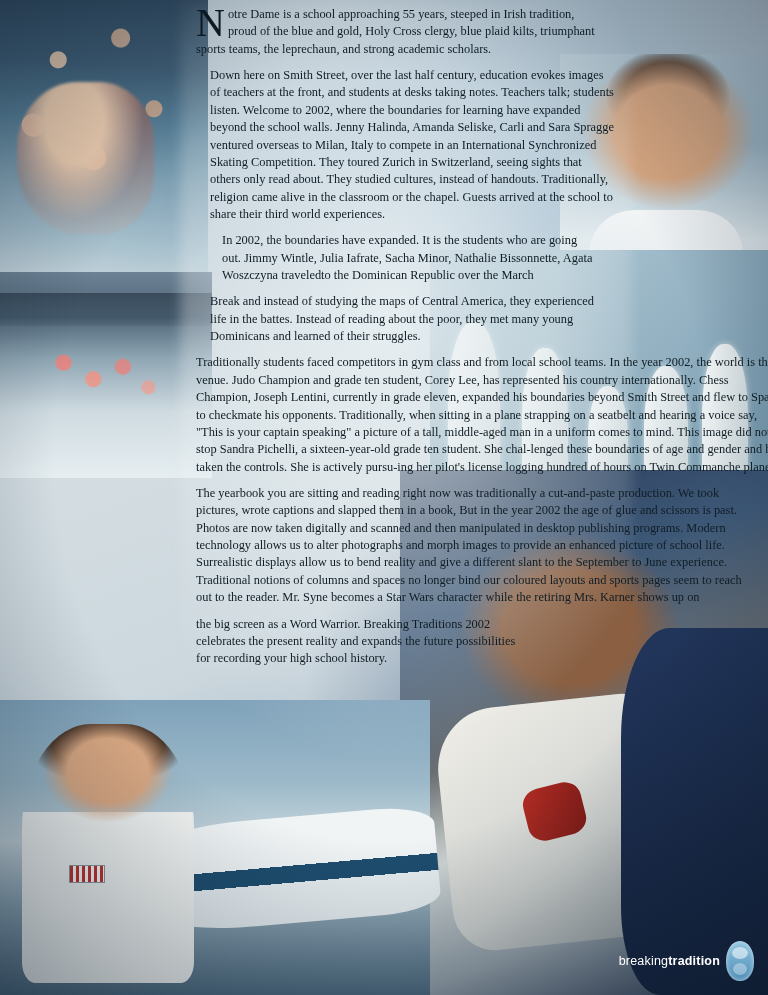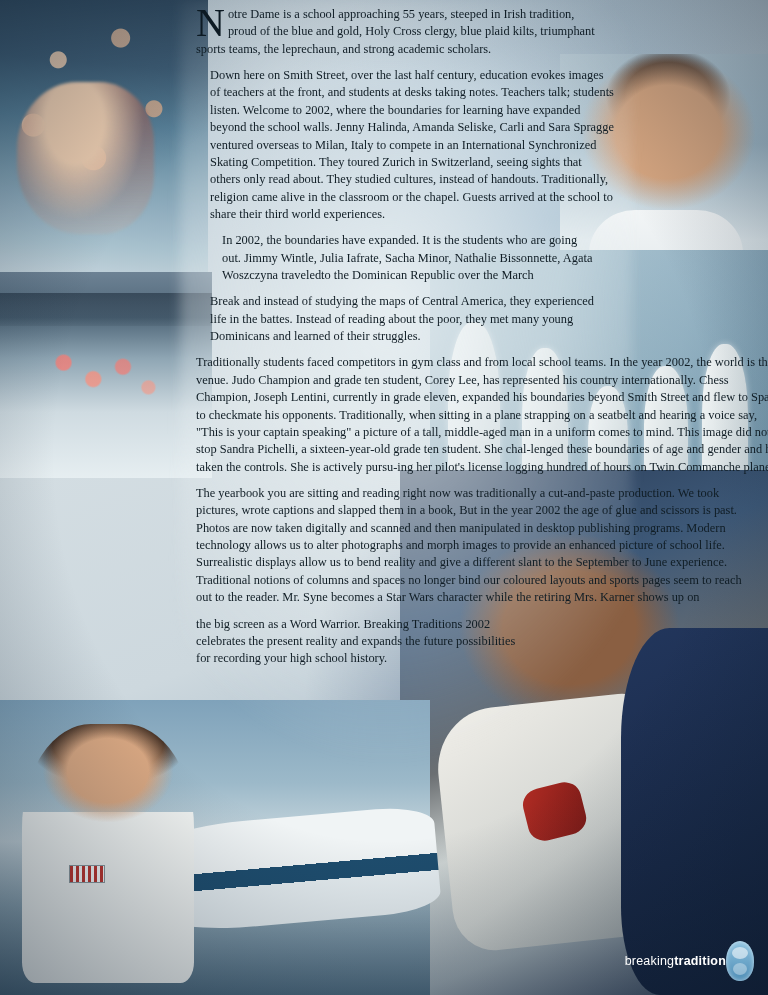--- a/index.html
+++ b/index.html
@@ -184,21 +184,21 @@
   .narrow-1 { width: 404px; }
   .narrow-2 { width: 372px; margin-left: 14px; }
   .narrow-3 { width: 396px; }
   .wide-left { margin-left: -162px; width: 590px; }
   .wide-left-2 { margin-left: -162px; width: 560px; }
   .tail-center { margin-left: 58px; width: 334px; text-align: left; }
 
   
   .logo {
     position: absolute; right: 14px; bottom: 14px;
-    display: flex; align-items: center;  margin-left: 42px;
+    display: flex; align-items: center; gap: 6px; margin-left: 42px;
   }
   .logo-text {
     font-family: "Liberation Sans", sans-serif;
     font-size: 12.5px;
     color: #ffffff;
     letter-spacing: 0.2px;
   }
   .logo-text b { font-weight: 700; }
   .logo-mark {
     width: 28px; height: 40px;

